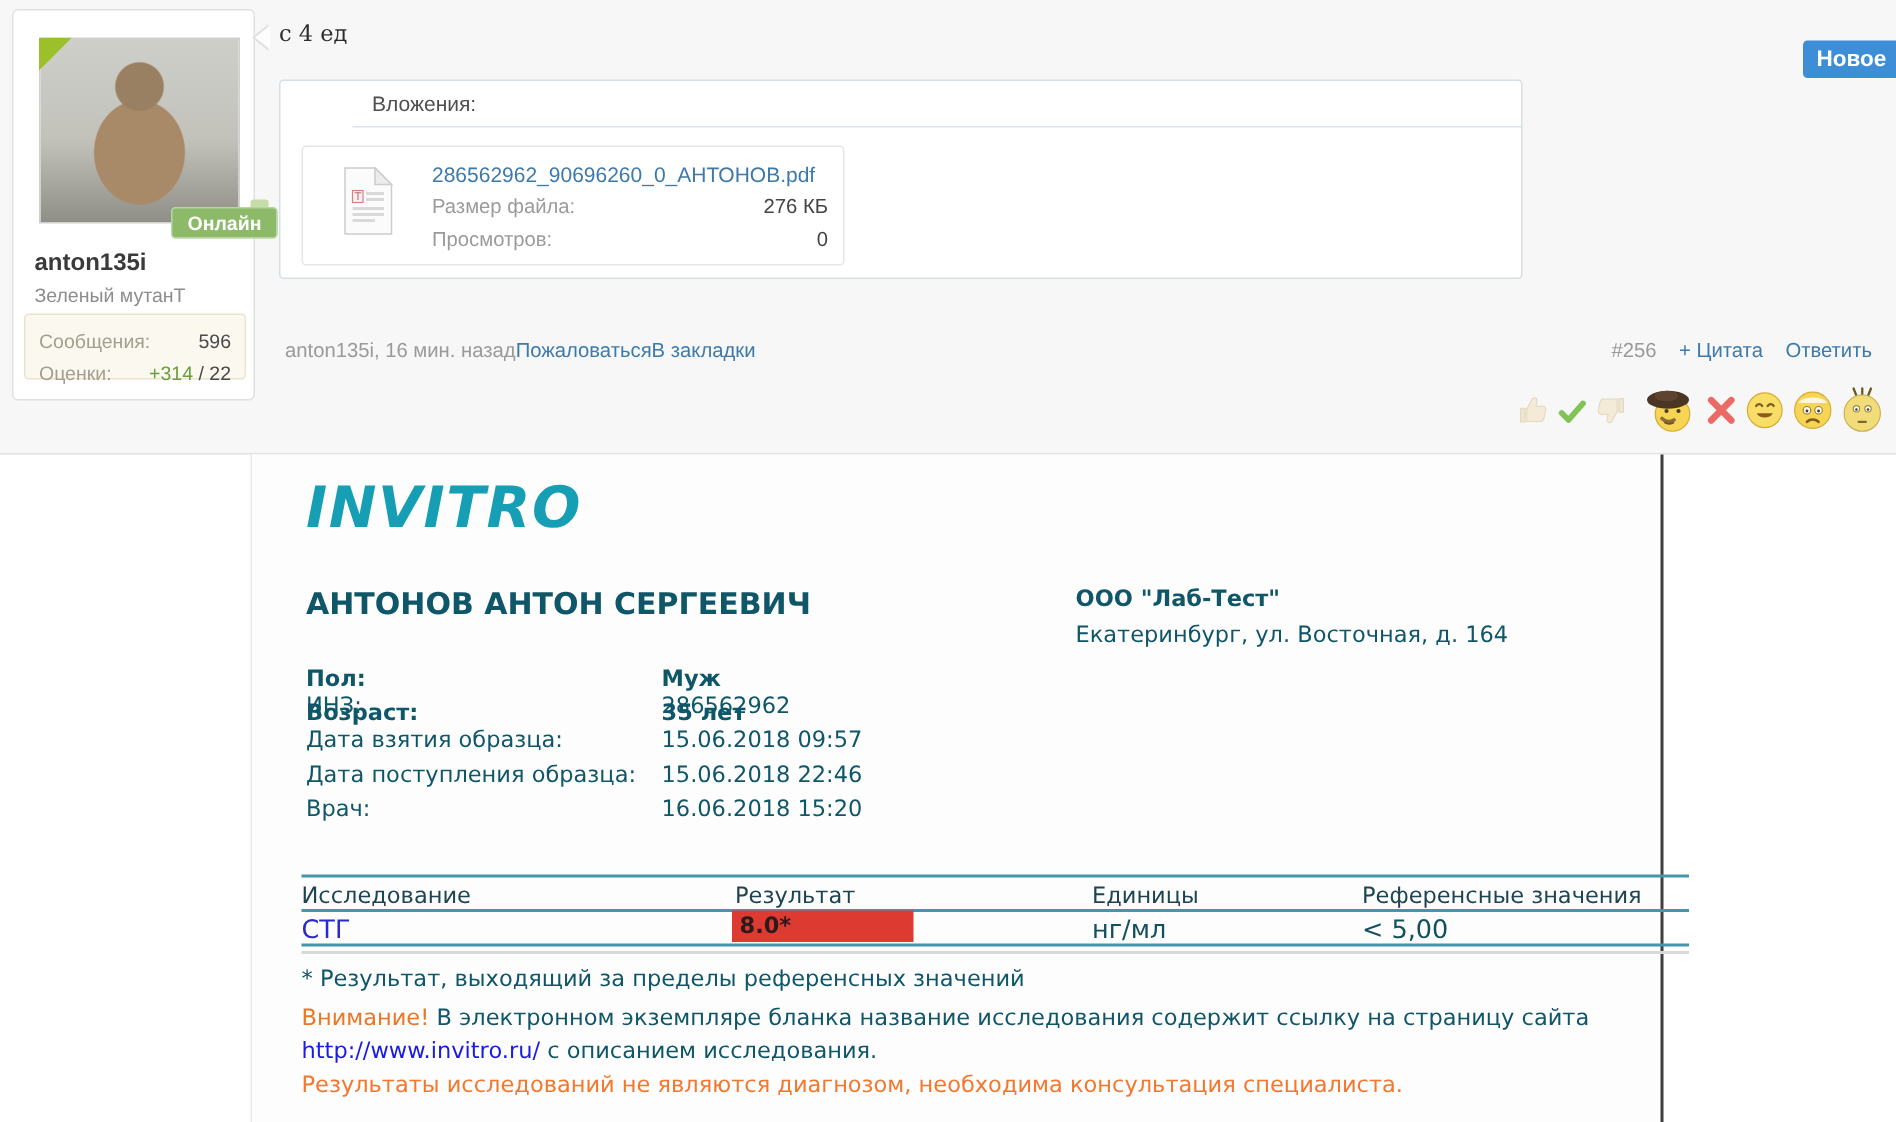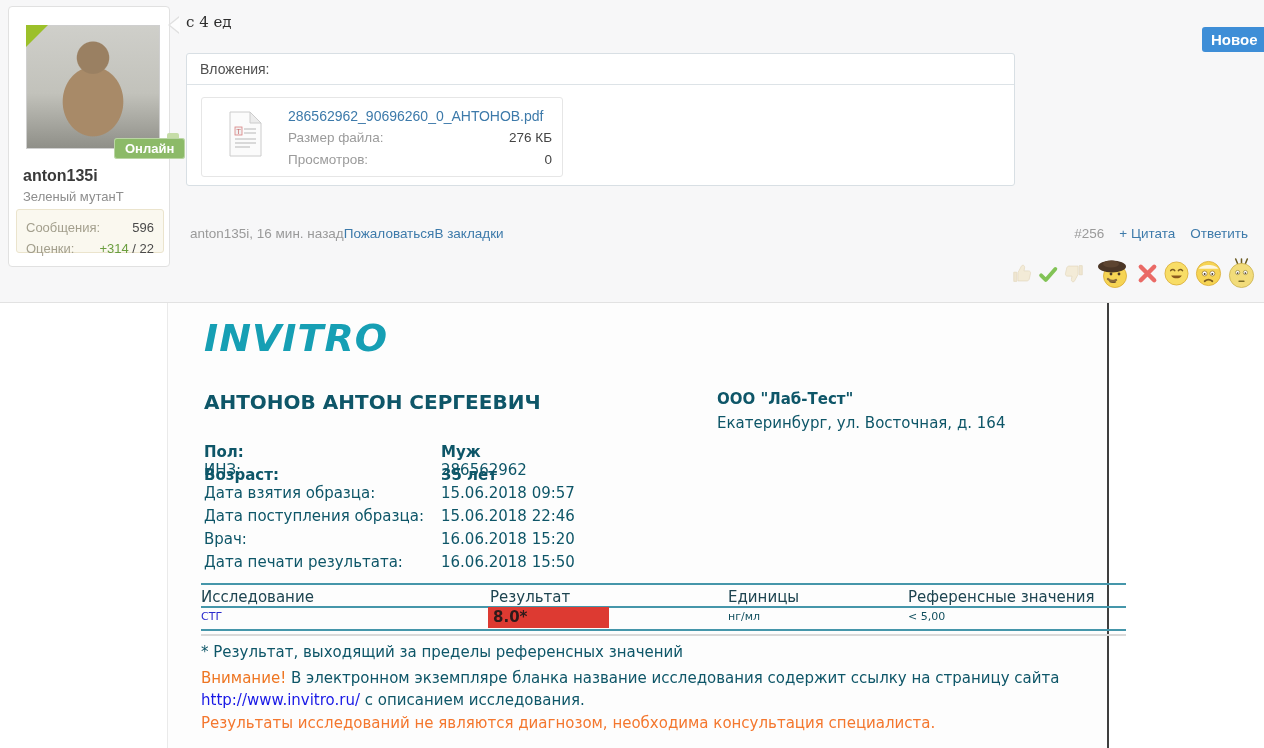--- a/index.html
+++ b/index.html
@@ -39,21 +39,21 @@
                   border-top:9px solid transparent; border-bottom:9px solid transparent;
                   border-right:11px solid #e0e0e0; }
   .bubble-arrow::after { content:""; position:absolute; left:1.5px; top:-8px; width:0; height:0;
                   border-top:8px solid transparent; border-bottom:8px solid transparent;
                   border-right:10px solid #fdfdfd; }
 
   .message-text { position:absolute; left:186px; top:13px; font-family:"DejaVu Serif", serif;
                   font-size:15px; color:#2e2e2e; }
 
   .attach-box { position:absolute; left:186px; top:53px; width:829px; height:133px;
-                background:#ffffff; border:1px solid #d8dfe4; border-radius:3px; }
+                background:#ffffff; border:1px solid #d8dfe4; border-radius:3px;padding-left:48px; }
   .attach-header { height:31px; line-height:31px; padding-left:13px; font-size:14px;
                    color:#4f4f4f; border-bottom:1px solid #dde3e7; }
   .file-card { position:absolute; left:14px; top:43px; width:362px; height:80px;
                background:#ffffff; border:1px solid #e6e6e6; border-radius:3px; }
   .file-icon { position:absolute; left:26px; top:13px; }
   .file-text { position:absolute; left:86px; top:7px; right:10px; font-size:13.5px; }
   .file-name { color:#3d7aaa; line-height:22px; font-size:14px; cursor:pointer; text-decoration:none; display:block;
                white-space:nowrap; }
   .file-row { display:flex; justify-content:space-between; line-height:22px; }
   .file-row .lbl { color:#9b9b9b; }
@@ -84,21 +84,21 @@
   .pname { position:absolute; left:36px; top:87px; font-size:20px; font-weight:bold; }
   .orgname { position:absolute; left:549px; top:87px; font-size:15px; font-weight:bold; }
   .orgaddr { position:absolute; left:549px; top:111px; font-size:15px; }
   .irow { position:absolute; left:36px; width:640px; height:18px; font-size:15px; }
   .irow .l { position:absolute; left:0; }
   .irow .v { position:absolute; left:237px; }
   .irow.b { font-weight:bold;margin-top:28px; }
   .tline { position:absolute; left:33px; width:925px; height:2px; background:#4596aa; }
   .tline2 { position:absolute; left:33px; width:925px; height:2px; background:#d9d9d9; }
   .th { position:absolute; font-size:15px; color:#1d4450; }
-  .td { position:absolute; font-size:11px; color:#12505f; }
+  .td { position:absolute; font-size:17px; color:#12505f; }
   .test-link { color:#2929cc; }
   .result-flag { position:absolute; left:320px; top:304px; width:121px; height:21px;
                  background:#dd3a32; color:#2e1a1a; font-weight:bold; font-size:15px;
                  line-height:21px; padding-left:5px; }
   .footnote { position:absolute; left:33px; top:340px; font-size:15px; }
   .warning { position:absolute; left:33px; top:364px; width:900px; font-size:15px; line-height:22px; }
   .orange { color:#ee7623; }
   .doc-link { color:#1a1ae6; }
   .disclaimer { position:absolute; left:33px; top:411px; font-size:15px; color:#f4772e; }
 </style>
@@ -267,24 +267,20 @@
         <span class="v">15.06.2018 09:57</span>
     </div>
     <div class="irow" style="top:204px">
       <span class="l">Дата поступления образца:</span>
         <span class="v">15.06.2018 22:46</span>
     </div>
     <div class="irow" style="top:227px">
       <span class="l">Врач:</span>
         <span class="v">16.06.2018 15:20</span>
     </div>
-    <div class="irow" style="top:250px">
-      <span class="l">Дата печати результата:</span>
-        <span class="v">16.06.2018 15:50</span>
-    </div>
 
     <div class="tline" style="top:280px"></div>
     <div class="th" style="left:33px;  top:285px">Исследование</div>
     <div class="th" style="left:322px; top:285px">Результат</div>
     <div class="th" style="left:560px; top:285px">Единицы</div>
     <div class="th" style="left:740px; top:285px">Референсные значения</div>
     <div class="tline" style="top:303px"></div>
 
     <div class="td test-link" style="left:33px; top:307px">СТГ</div>
     <div class="result-flag">8.0*</div>

